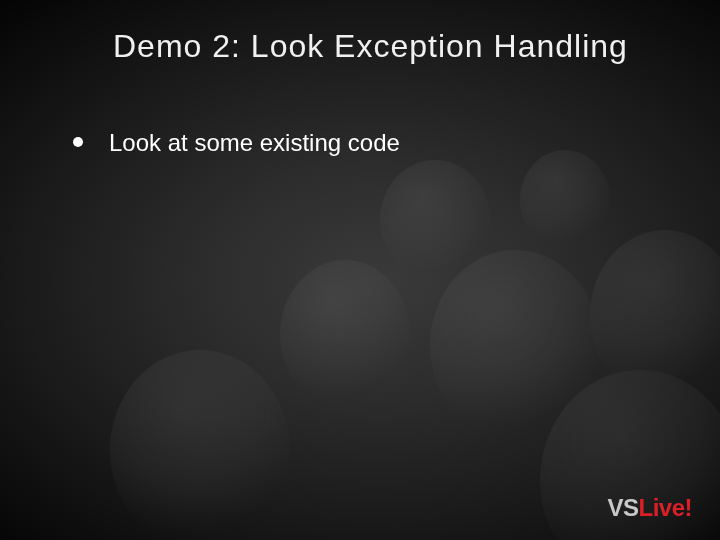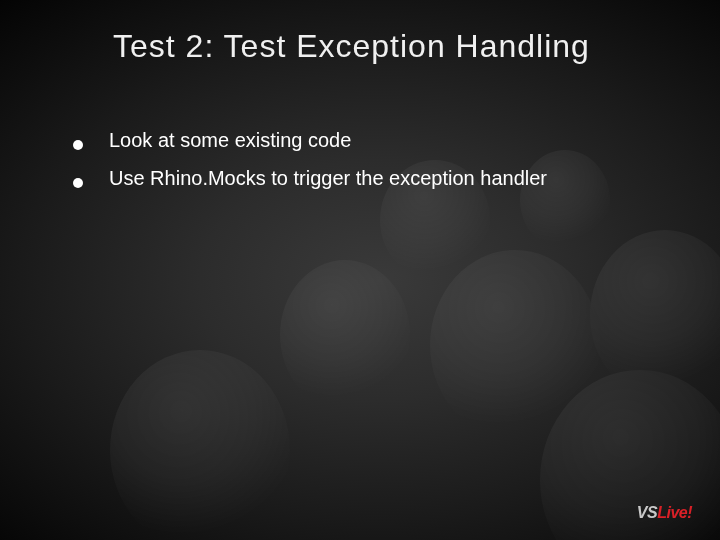--- a/index.html
+++ b/index.html
@@ -54,23 +54,23 @@
     color: #f0f0f0;
   }
   .content {
     position: absolute;
     left: 73px;
     top: 128px;
     width: 600px;
   }
   .item {
     display: flex;
-    align-items: center;
+    align-items: flex-start;
     margin-bottom: 12px;
-    font-size: 20px;
+    font-size: 24px;
     line-height: 1.28;
     color: #ffffff;
     font-family: Tahoma, Verdana, sans-serif;
   }
   .bullet-dot {
     width: 10px;
     height: 10px;
     border-radius: 50%;
     background: #ffffff;
     margin-top: 9px;
@@ -78,23 +78,22 @@
     flex-shrink: 0;
   }
   .item-text {
     flex: 1;
   }
   .logo {
     position: absolute;
     right: 28px;
     bottom: 18px;
     font-family: 'Arial Black', Impact, sans-serif;
-    font-style: italic;
     font-weight: 900;
-    font-size: 16px;
+    font-size: 24px;
     letter-spacing: -0.5px;
     white-space: nowrap;
     text-align: center;
   }
   .logo .vs {
     color: #c8c8c8;
   }
   .logo .live {
     color: #d92027;
   }
@@ -110,30 +109,26 @@
   <div class="crowd">
     <div class="blob b1"></div>
     <div class="blob b2"></div>
     <div class="blob b3"></div>
     <div class="blob b4"></div>
     <div class="blob b5"></div>
     <div class="blob b6"></div>
     <div class="blob b7"></div>
   </div>
 
-  <div class="title">Test 2: Test Exception Handling</div>
+  <div class="title">Demo 2: Look Exception Handling</div>
 
   <div class="content">
     <div class="item">
       <div class="bullet-dot"></div>
       <div class="item-text">Look at some existing code</div>
-    </div>
-    <div class="item">
-      <div class="bullet-dot"></div>
-      <div class="item-text">Use Rhino.Mocks to trigger the exception handler</div>
     </div>
   </div>
 
   <div class="logo">
     <span class="vs">VS</span><span class="live">Live</span><span class="bang">!</span>
   </div>
 
 </div>
 
 </body></html>

